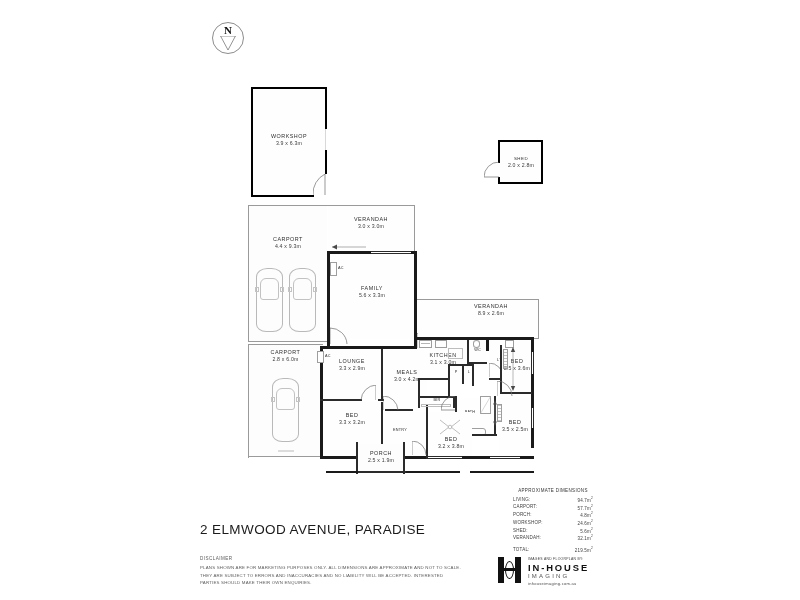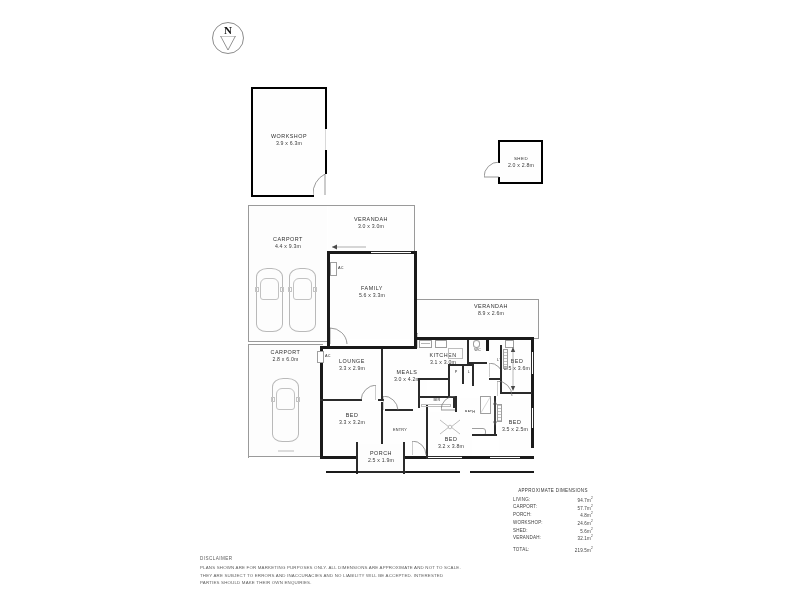--- a/index.html
+++ b/index.html
@@ -401,20 +401,21 @@
   <div class="abs wall-thin" style="left:356px;top:471px;width:50px;height:2.4px;"></div>
   <div class="abs wall-thin" style="left:403px;top:442px;width:2.4px;height:32px;"></div>
   <div class="lbl" style="left:356px;top:450px;width:50px;">
     <span class="nm">PORCH</span>
     <span class="dm">2.5 x 1.9m</span>
   </div>
   <div class="abs wall-in" style="left:326px;top:471px;width:32px;height:2.4px;"></div>
   <div class="abs wall-in" style="left:406px;top:471px;width:54px;height:2.4px;"></div>
   <div class="abs wall-in" style="left:470px;top:471px;width:64px;height:2.4px;"></div>
 
+  <div id="address">2 ELMWOOD AVENUE, PARADISE</div>
 
   <div id="disc">
     <div class="h">DISCLAIMER</div>
     <div class="b">PLANS SHOWN ARE FOR MARKETING PURPOSES ONLY. ALL DIMENSIONS ARE APPROXIMATE AND NOT TO SCALE. THEY ARE SUBJECT TO ERRORS AND INACCURACIES AND NO LIABILITY WILL BE ACCEPTED. INTERESTED PARTIES SHOULD MAKE THEIR OWN ENQUIRIES.</div>
   </div>
 
   <div id="dims">
     <div class="title">APPROXIMATE DIMENSIONS</div>
     <table>
       <tbody id="dims-body">
@@ -443,14 +444,26 @@
             <td class="v">32.1m<sup>2</sup></td>
           </tr>
           <tr class="tot">
             <td class="k">TOTAL:</td>
             <td class="v">219.5m<sup>2</sup></td>
           </tr>
         </tbody>
     </table>
   </div>
 
+  <div id="logo">
+    <div class="mark">
+      <div class="b1"></div>
+      <div class="b2"></div>
+      <div class="hbar"></div>
+      <div class="oval"></div>
+    </div>
+    <div class="t1">IMAGES AND FLOORPLAN BY:</div>
+    <div class="t2">IN-HOUSE</div>
+    <div class="t3">IMAGING</div>
+    <div class="t4">inhouseimaging.com.au</div>
+  </div>
 
 </div>
 
 </body></html>

